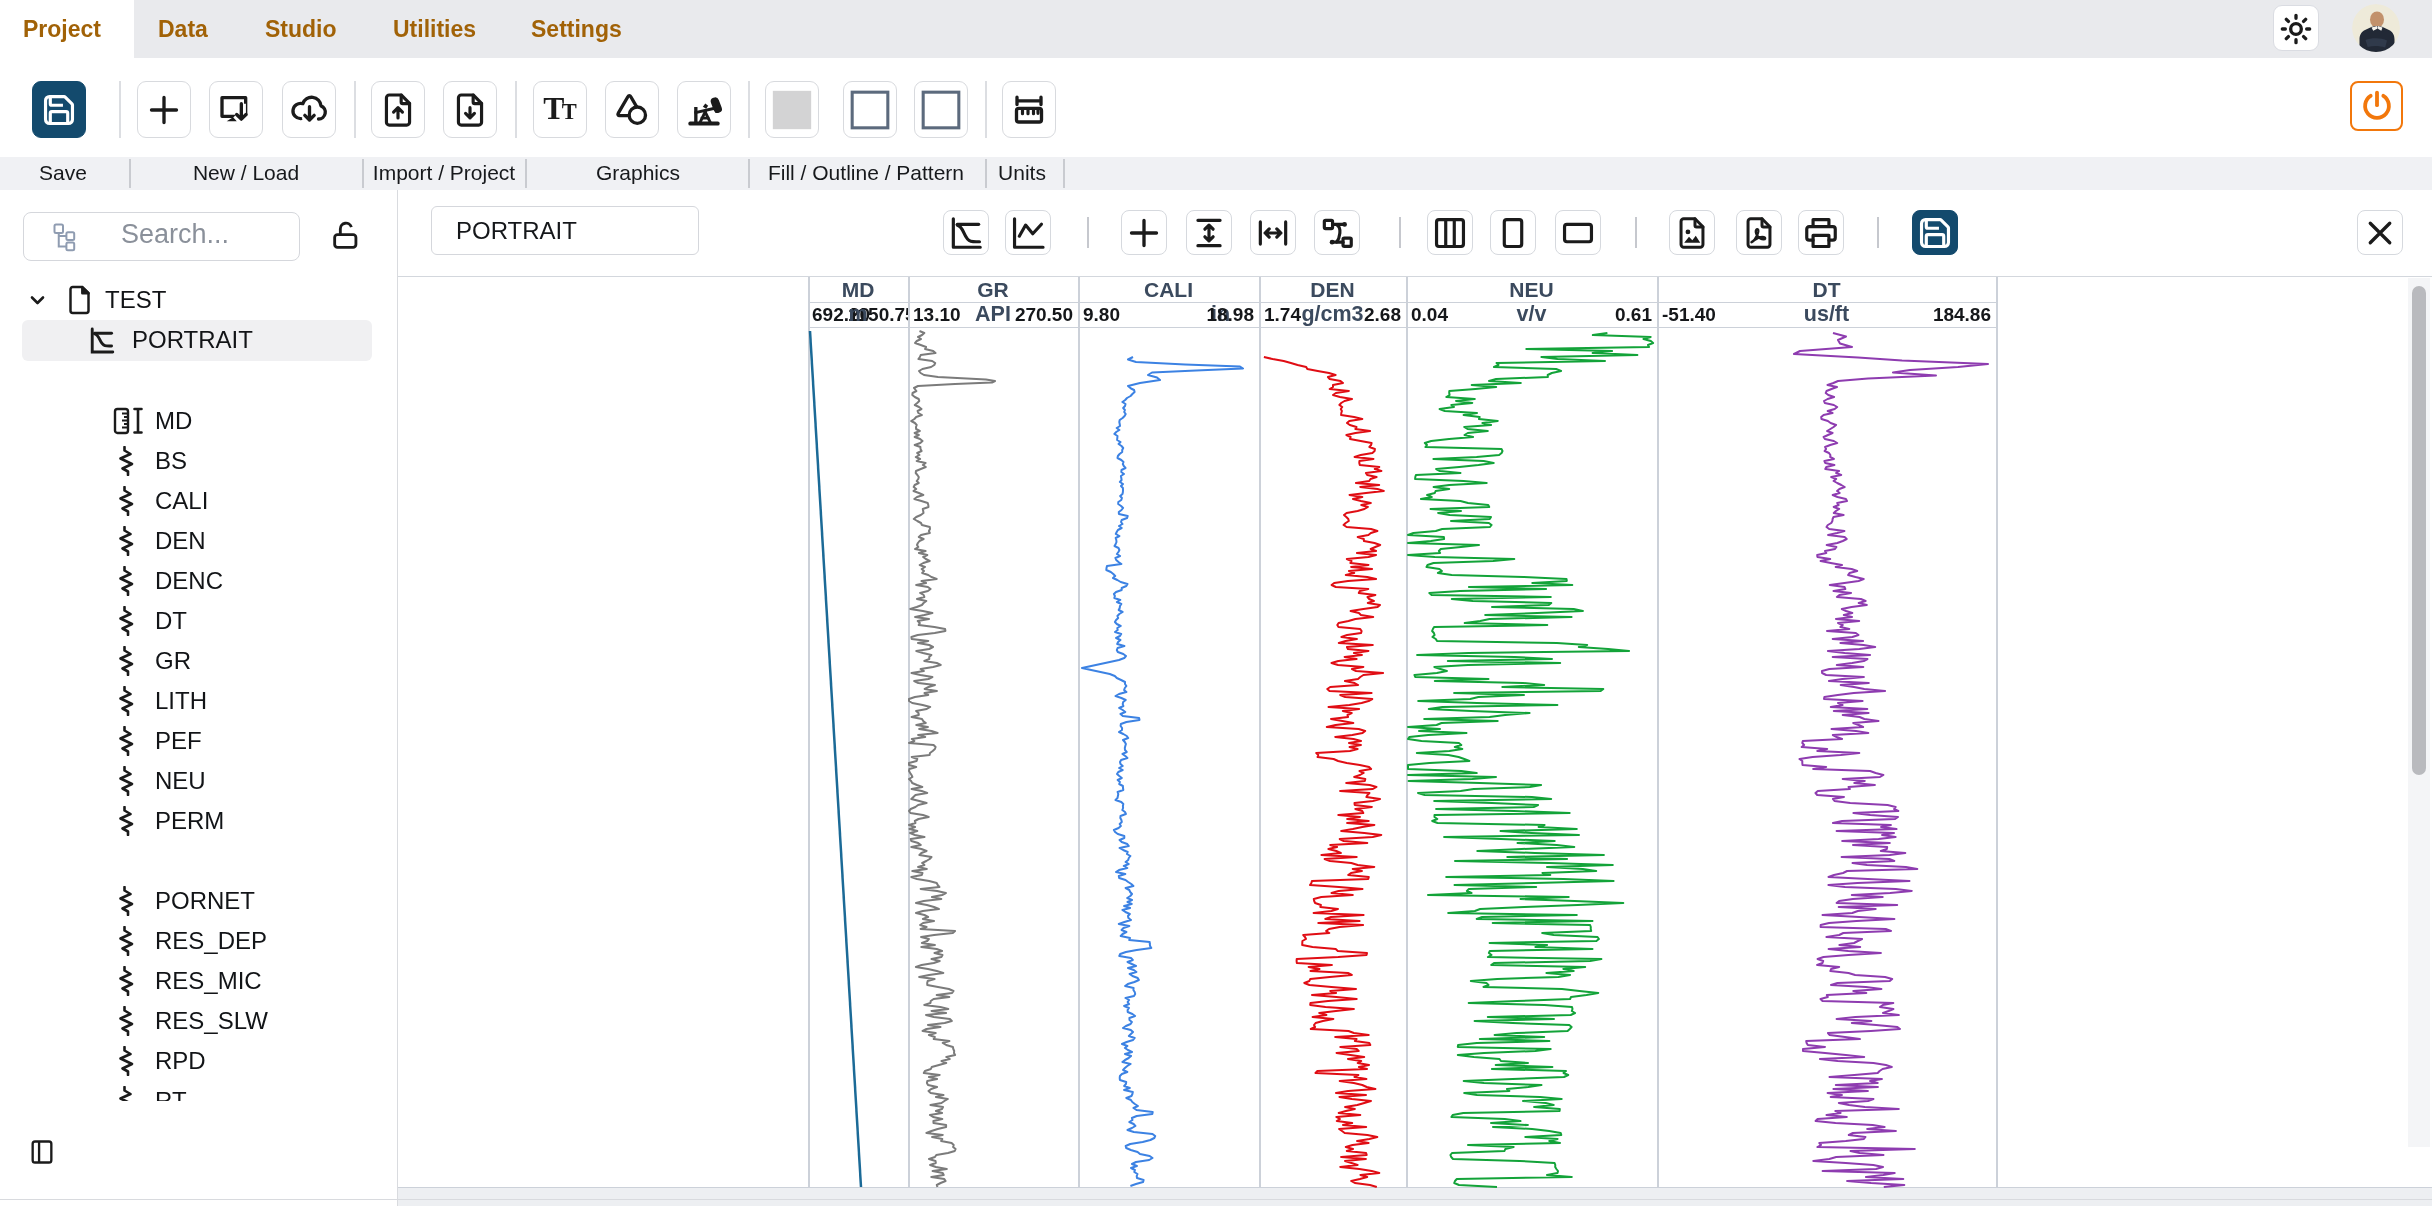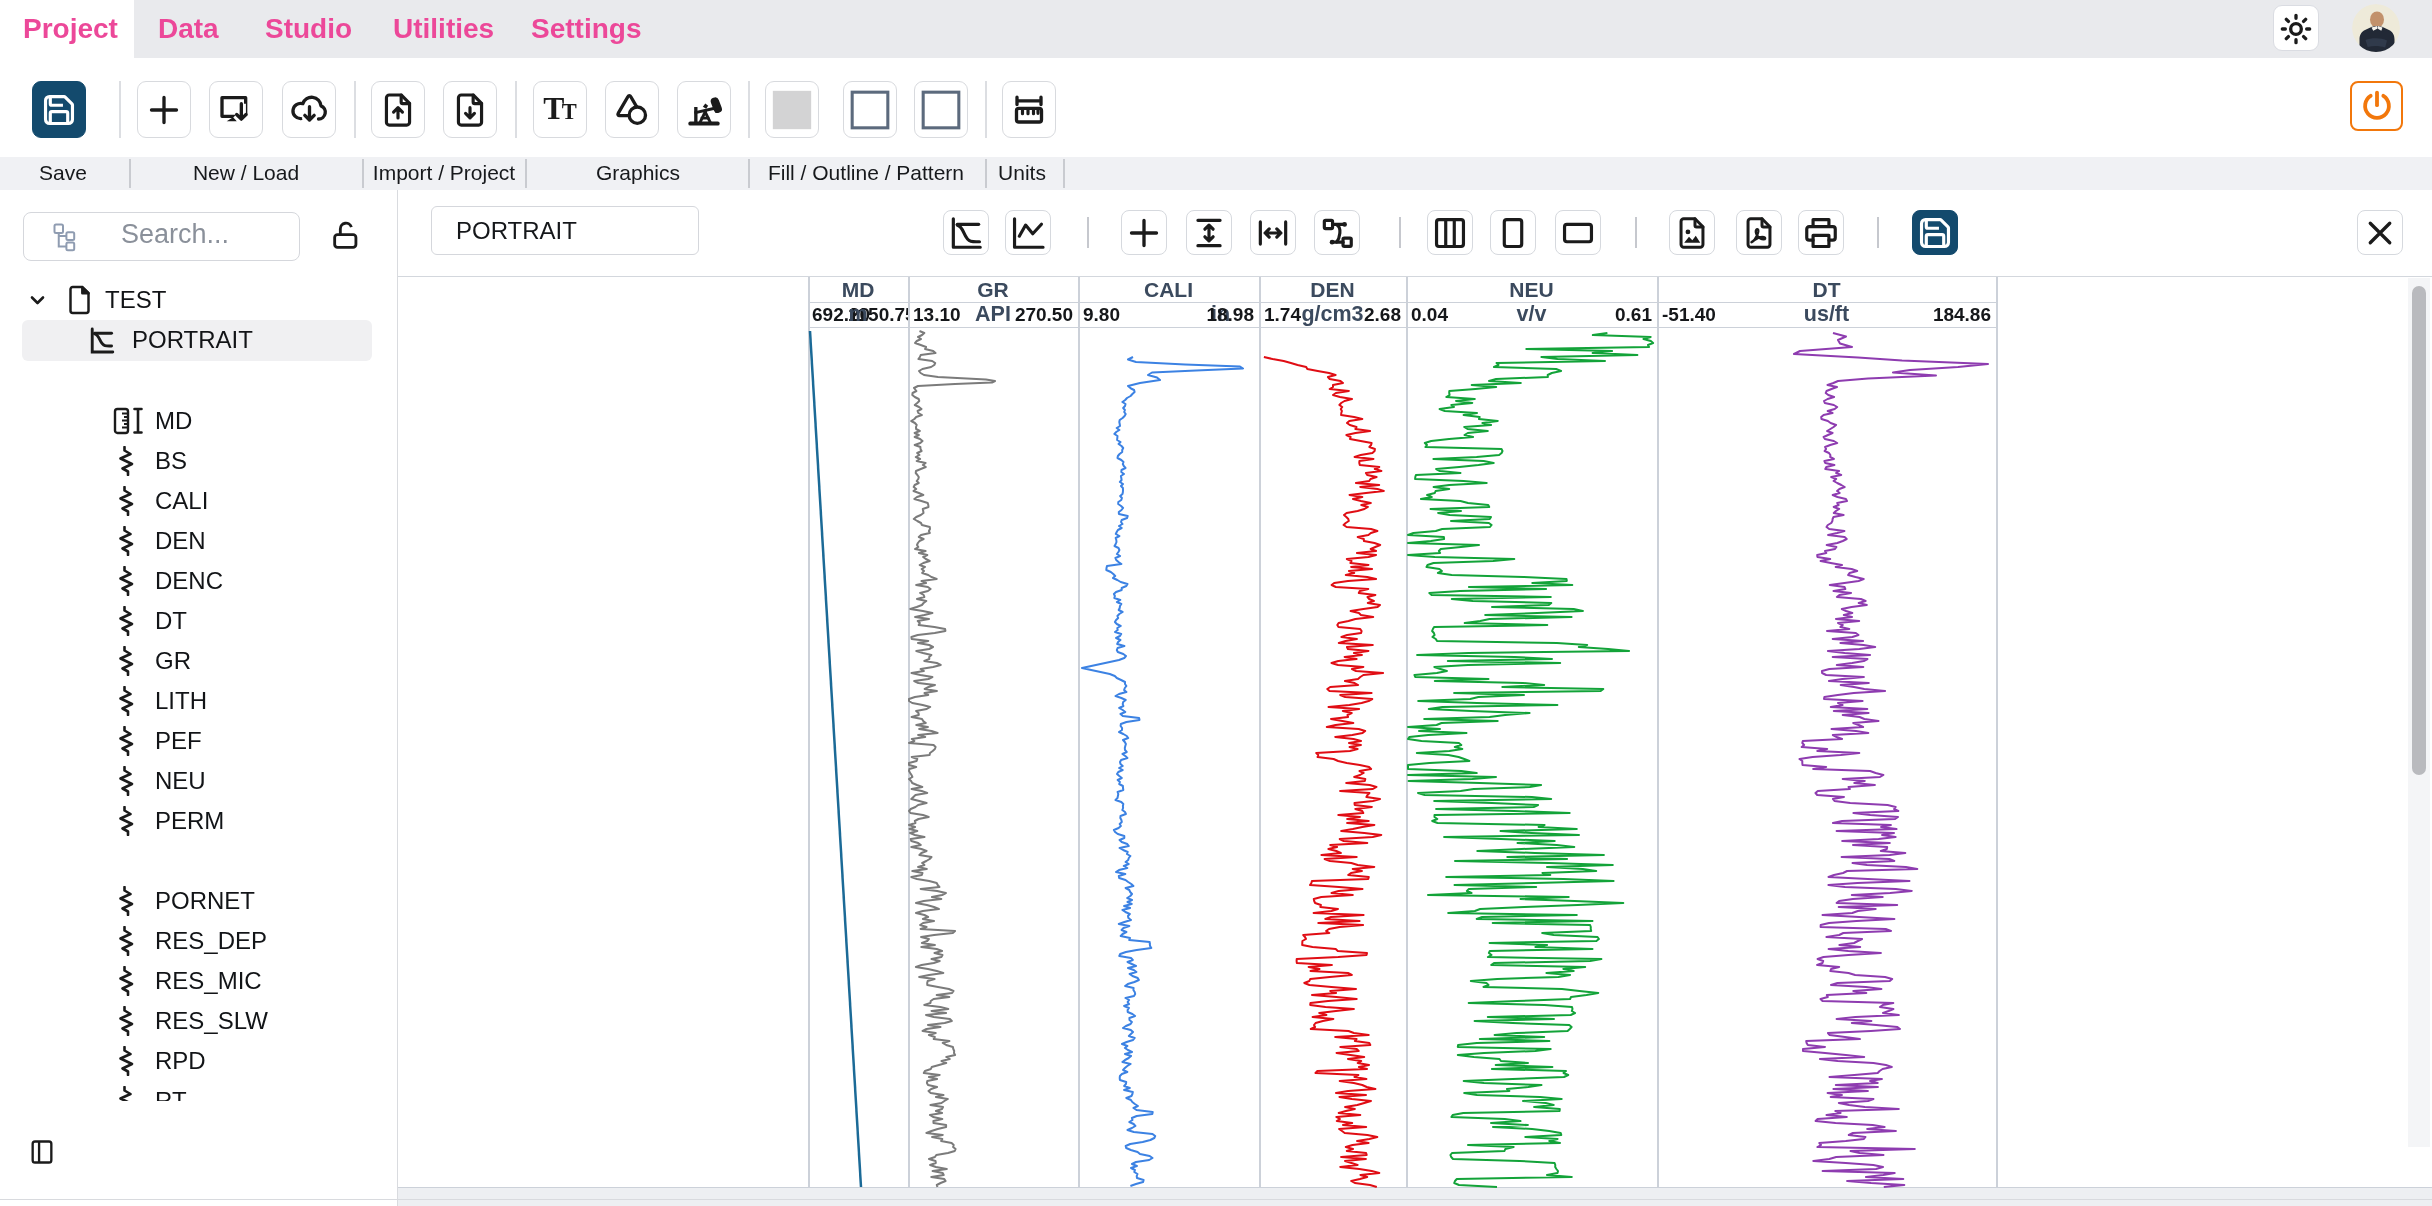--- a/index.html
+++ b/index.html
@@ -2,21 +2,21 @@
 <html><head>
 <meta charset="utf-8">
 <style>
 * { margin:0; padding:0; box-sizing:border-box; }
 html,body { width:2432px; height:1206px; overflow:hidden; background:#fff;
   font-family:"Liberation Sans", sans-serif; }
 .abs { position:absolute; }
 
 #menubar { left:0; top:0; width:2432px; height:58px; background:#e9eaed; }
 #menutab { left:0; top:0; width:134px; height:58px; background:#fff; }
-.menu-item { top:0; height:58px; line-height:58px; font-size:28px; font-weight:600; color:#ec4899; }
+.menu-item { top:0; height:58px; line-height:58px; font-size:23px; font-weight:600; color:#a16207; }
 #sunbtn { left:2273px; top:5px; width:46px; height:46px; background:#fff; border:1.5px solid #dadce2; border-radius:9px; }
 #avatar { left:2352px; top:4px; width:48px; height:48px; border-radius:50%; overflow:hidden; }
 
 .tbtn { top:81px; width:54px; height:57px; background:#fff; border:1.5px solid #d8dade; border-radius:9px;
   display:flex; align-items:center; justify-content:center; }
 .tbtn.blue { background:#134a6d; border-color:#134a6d; }
 .tsep { top:81px; width:2px; height:57px; background:#dcdee2; }
 
 #labelrow { left:0; top:157px; width:2432px; height:33px; background:#f0f1f4; }
 .lab { top:157px; height:33px; line-height:32px; font-size:21px; color:#17191c; text-align:center; transform:translateX(-50%); white-space:nowrap; }

